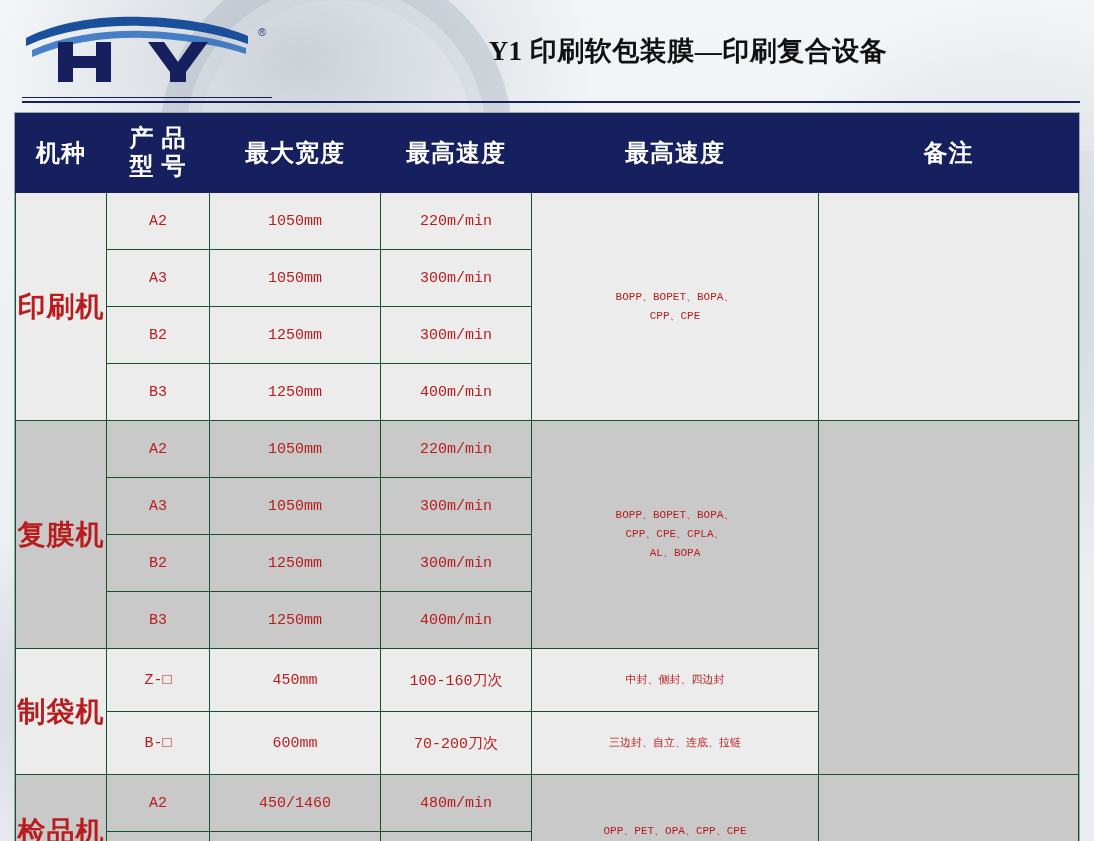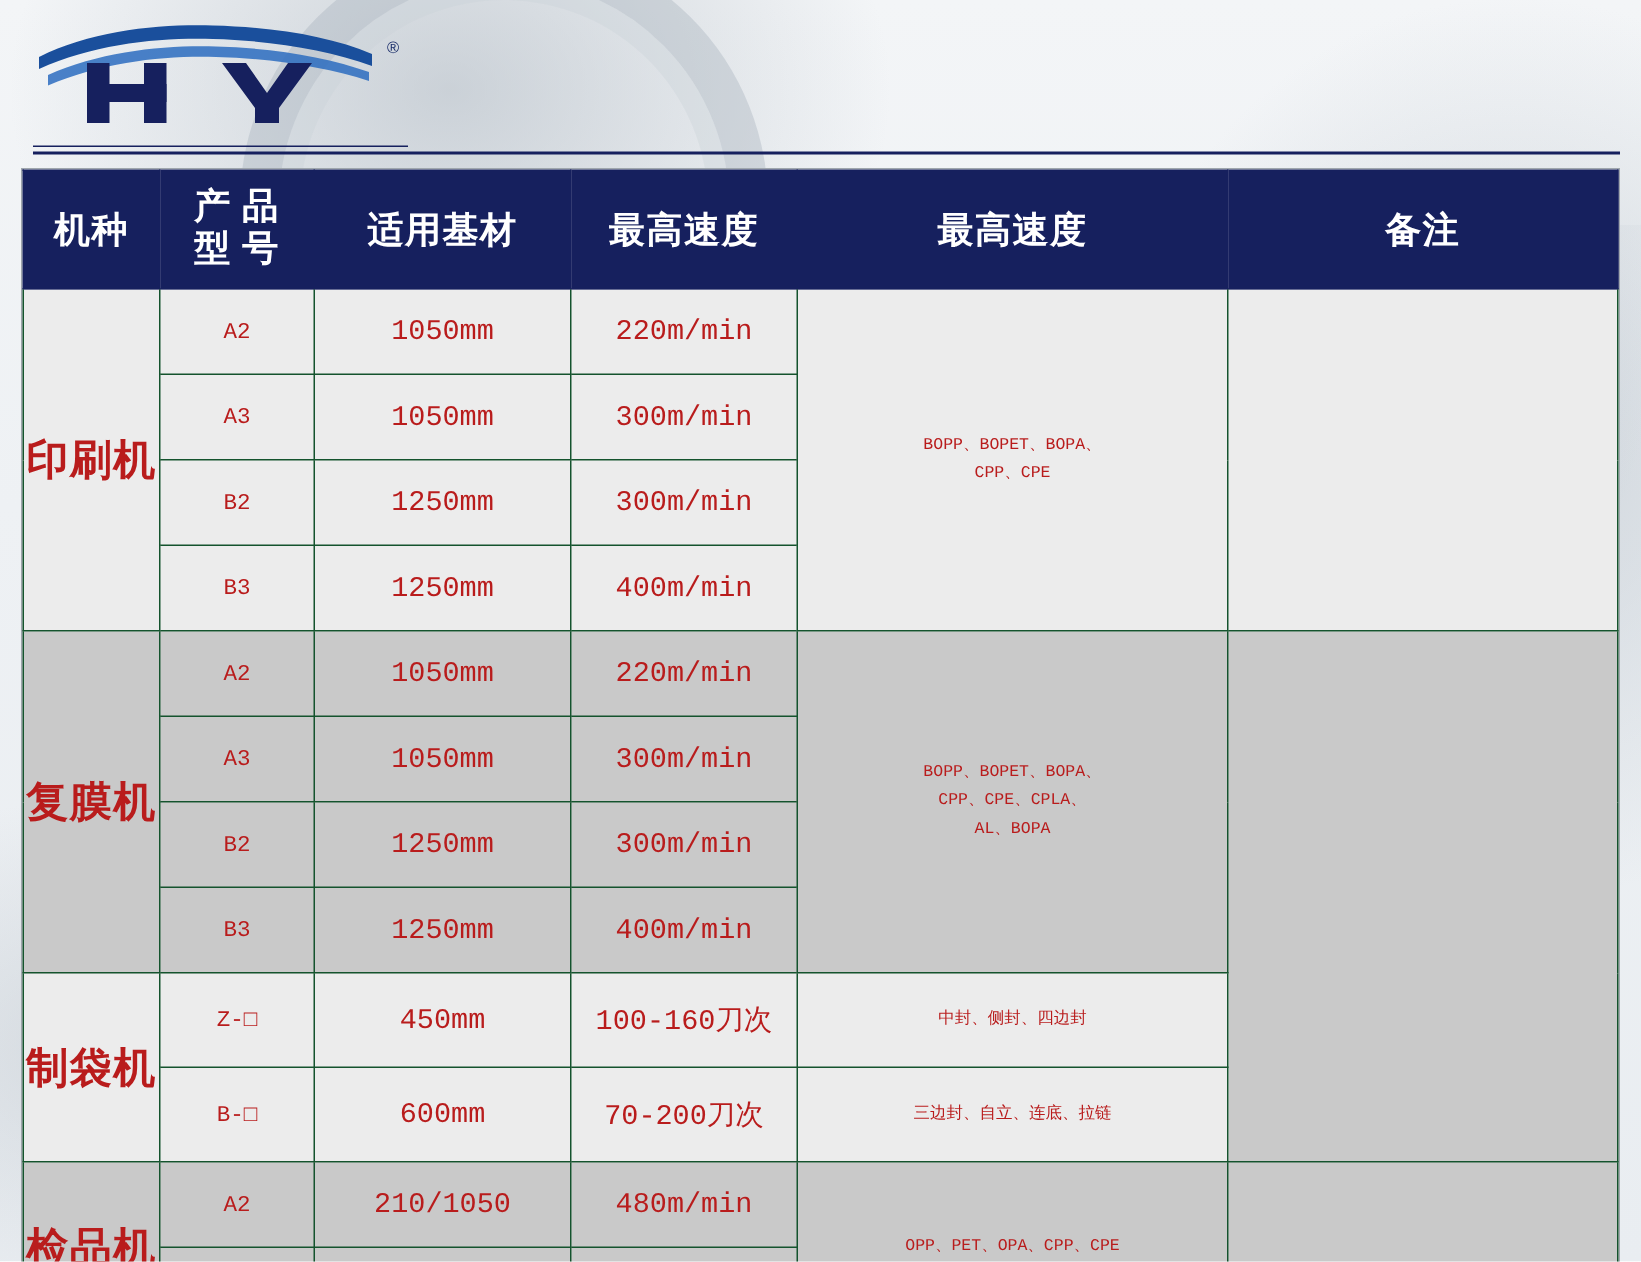--- a/index.html
+++ b/index.html
@@ -149,21 +149,21 @@
     font-size: 21px;
     line-height: 1.15;
   }
   .group-cell {
     font-family: "Liberation Serif", serif;
     font-weight: bold;
     font-size: 28px;
     letter-spacing: 1px;
   }
   td.cell {
-    font-size: 19px;
+    font-size: 15px;
     height: 54px;
   }
   td.cell-sub {
     font-size: 15px;
   }
   td.material {
     font-size: 11px;
     line-height: 1.7;
     padding: 4px 8px;
   }
@@ -204,36 +204,37 @@
 
           <g fill="#16205e">
             <polygon points="126,28 142,28 156,48 170,28 186,28 164,58 164,68 148,68 148,58"></polygon>
           </g>
         </svg>
       </div>
       <div class="logo-reg">®</div>
     </div>
 
     <div class="title-box">
+      <div class="title-cn">Y1 印刷软包装膜—印刷复合设备</div>
     </div>
 
     <div class="header-rule"></div>
     <div class="header-rule-short"></div>
   </div>
 
   <div class="table-wrap">
     <table class="spec">
       <thead>
         <tr>
           <th class="w-kind">机种</th>
           <th class="w-model col-model">
             <div>产 品</div>
             <div>型 号</div>
           </th>
-          <th class="w-width">适用基材</th>
+          <th class="w-width">最大宽度</th>
           <th class="w-speed">最高速度</th>
           <th class="w-mat">最高速度</th>
           <th class="w-note">备注</th>
         </tr>
       </thead>
       <tbody>
 
         <tr class="band-a">
           <td class="group-cell" rowspan="4">印刷机</td>
           <td class="cell cell-sub">A2</td>
@@ -299,21 +300,21 @@
         <tr class="band-c">
           <td class="cell cell-sub">B-□</td>
           <td class="cell">600mm</td>
           <td class="cell">70-200刀次</td>
           <td class="cell material">三边封、自立、连底、拉链</td>
         </tr>
 
         <tr class="band-d">
           <td class="group-cell" rowspan="2">检品机</td>
           <td class="cell cell-sub">A2</td>
-          <td class="cell">210/1050</td>
+          <td class="cell">450/1460</td>
           <td class="cell">480m/min</td>
           <td class="cell material" rowspan="2">OPP、PET、OPA、CPP、CPE</td>
           <td class="cell note-b" rowspan="2"></td>
         </tr>
         <tr class="band-d">
           <td class="cell cell-sub">B3</td>
           <td class="cell">1250/1650</td>
           <td class="cell">450m/min</td>
         </tr>
 

